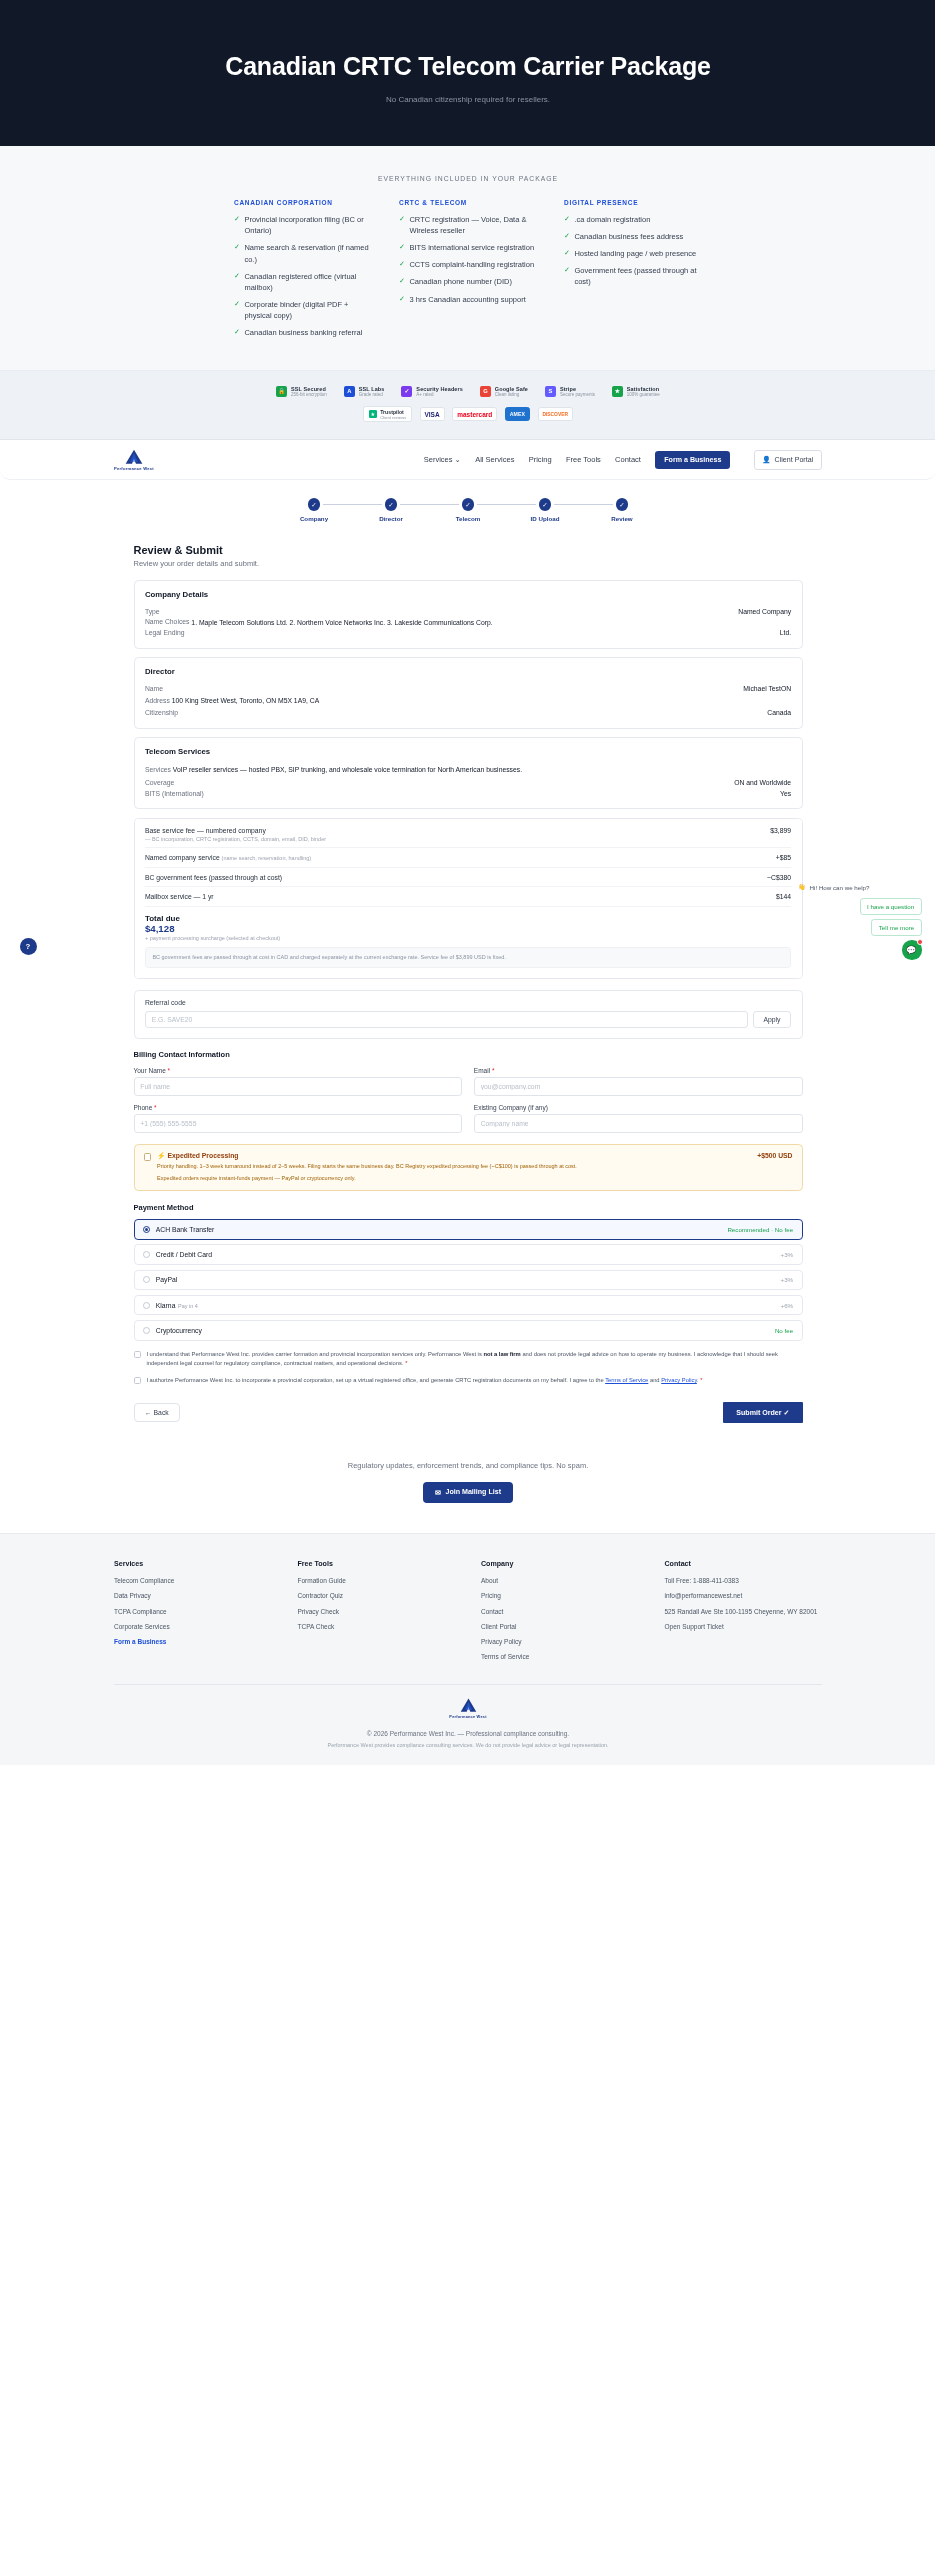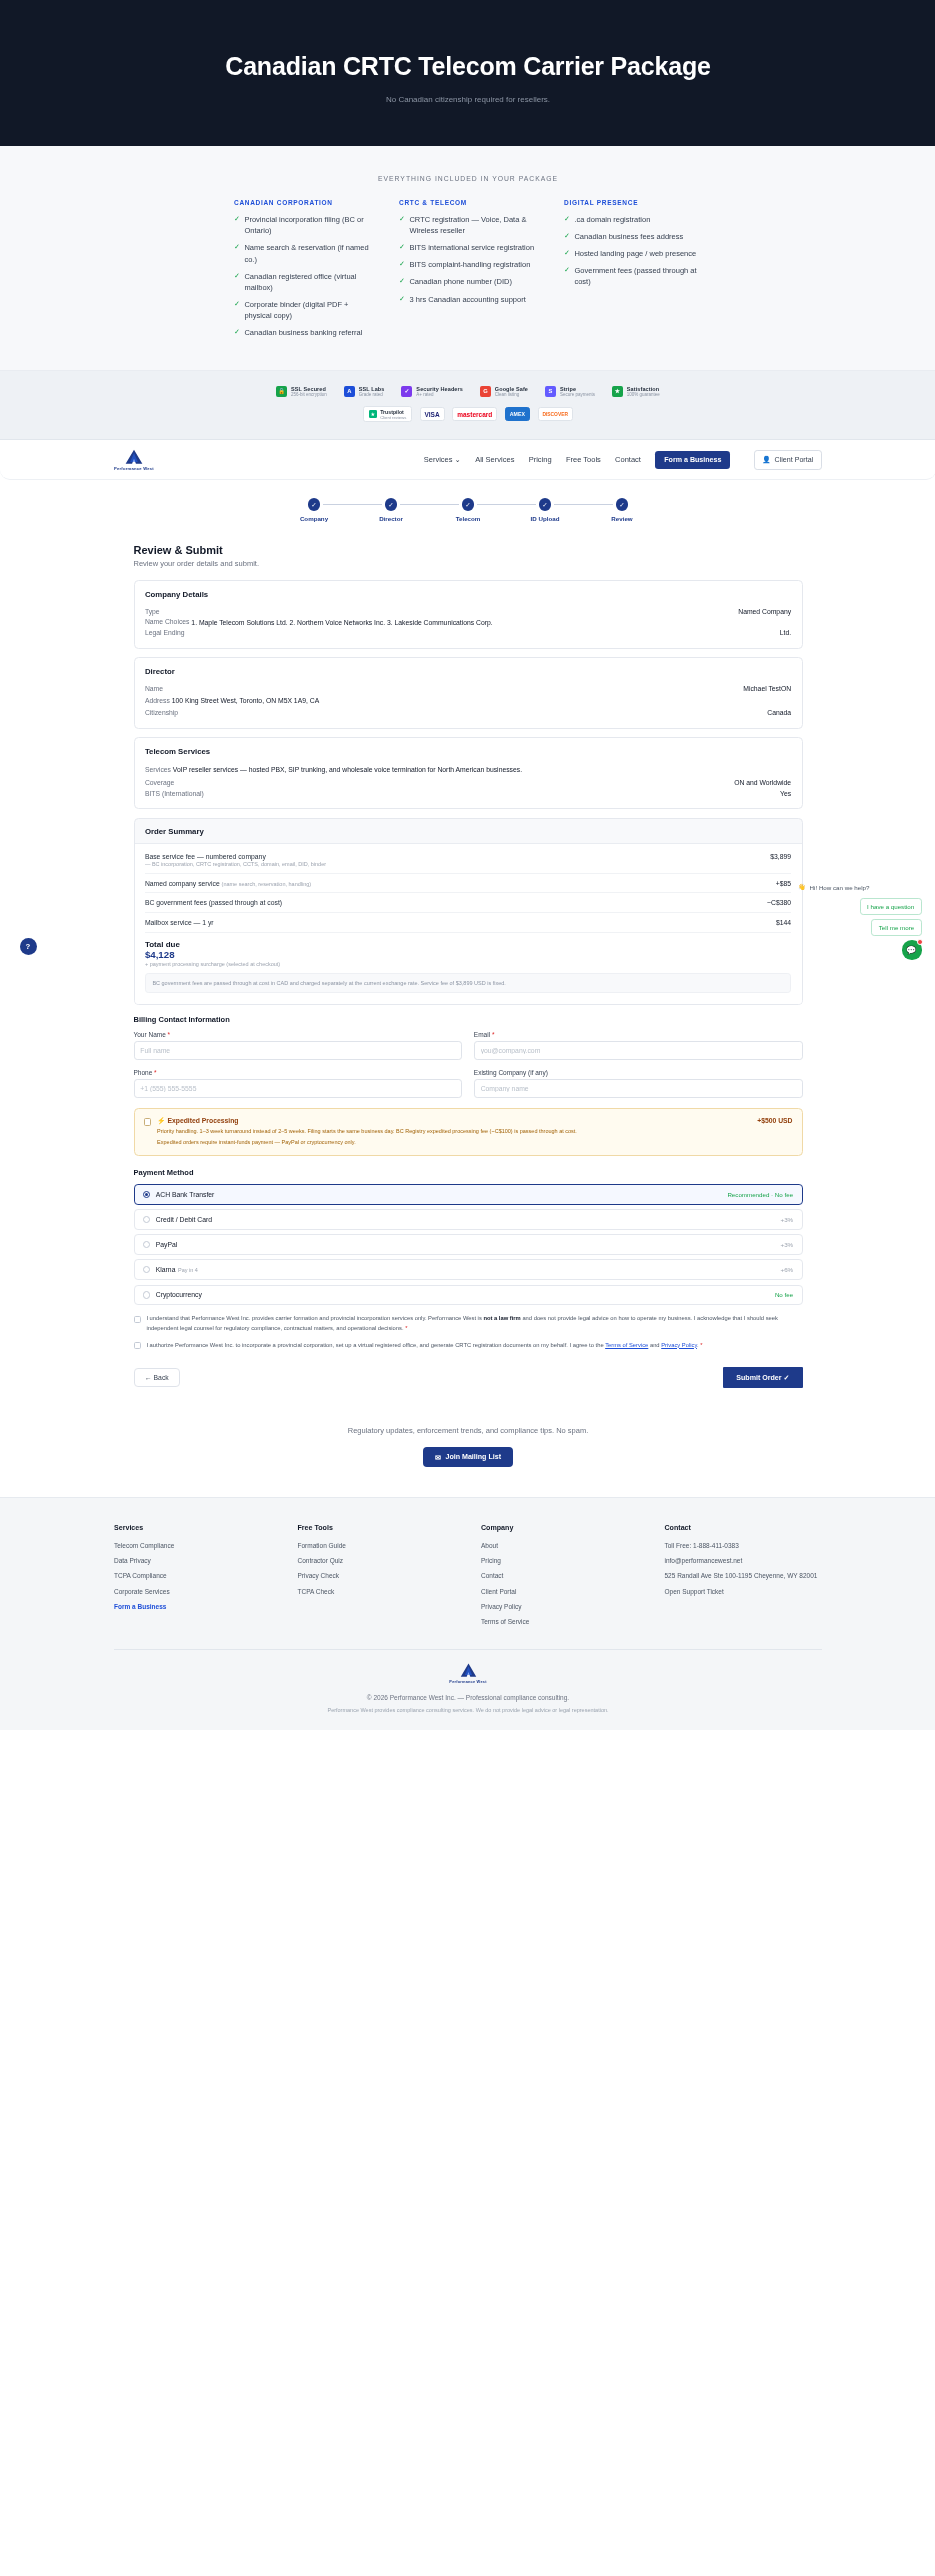--- a/index.html
+++ b/index.html
@@ -416,21 +416,21 @@
         <div class="pkg-item">
             <span class="tick">✓</span>
             <span>CRTC registration — Voice, Data &amp; Wireless reseller</span>
           </div>
         <div class="pkg-item">
             <span class="tick">✓</span>
             <span>BITS international service registration</span>
           </div>
         <div class="pkg-item">
             <span class="tick">✓</span>
-            <span>BITS complaint-handling registration</span>
+            <span>CCTS complaint-handling registration</span>
           </div>
         <div class="pkg-item">
             <span class="tick">✓</span>
             <span>Canadian phone number (DID)</span>
           </div>
         <div class="pkg-item">
             <span class="tick">✓</span>
             <span>3 hrs Canadian accounting support</span>
           </div>
       </div>
@@ -635,21 +635,20 @@
         <span>Coverage</span>
         <span class="val">ON and Worldwide</span>
       </div>
       <div class="kv">
         <span>BITS (International)</span>
         <span class="val">Yes</span>
       </div>
     </div>
 
     <div class="order">
-      <h3>Order Summary</h3>
       <div class="body">
 
         <div class="line">
           <div class="nm">
             <span>Base service fee — numbered company</span>
             <small>— BC incorporation, CRTC registration, CCTS, domain, email, DID, binder</small>
           </div>
           <div class="amt">$3,899</div>
         </div>
 
@@ -677,20 +676,27 @@
 
         <div class="total">
           <span class="nm">Total due</span>
           <span class="amt">$4,128</span>
         </div>
         <div class="total-note">+ payment processing surcharge (selected at checkout)</div>
         <div class="fx-note">BC government fees are passed through at cost in CAD and charged separately at the current exchange rate. Service fee of $3,899 USD is fixed.</div>
       </div>
     </div>
 
+    <div class="referral">
+      <div class="lb">Referral code</div>
+      <div class="row">
+        <input type="text" placeholder="E.G. SAVE20" style="">
+        <button class="apply">Apply</button>
+      </div>
+    </div>
 
     <div class="block-title">Billing Contact Information</div>
     <div class="form-grid">
       <div class="fld">
         <label><span>Your Name</span> <span class="req">*</span></label>
         <input type="text" placeholder="Full name" style="">
       </div>
       <div class="fld">
         <label><span>Email</span> <span class="req">*</span></label>
         <input type="text" placeholder="you@company.com" style="">

